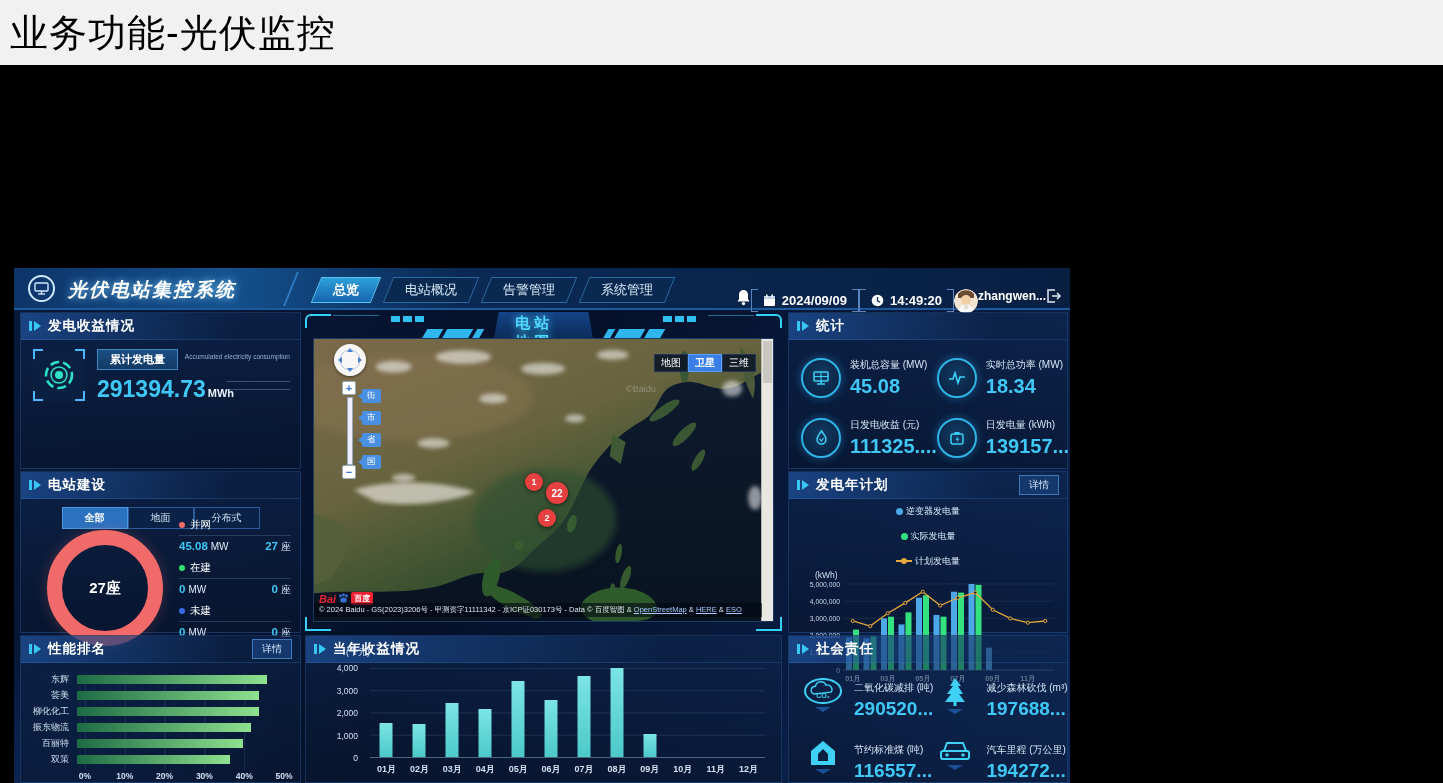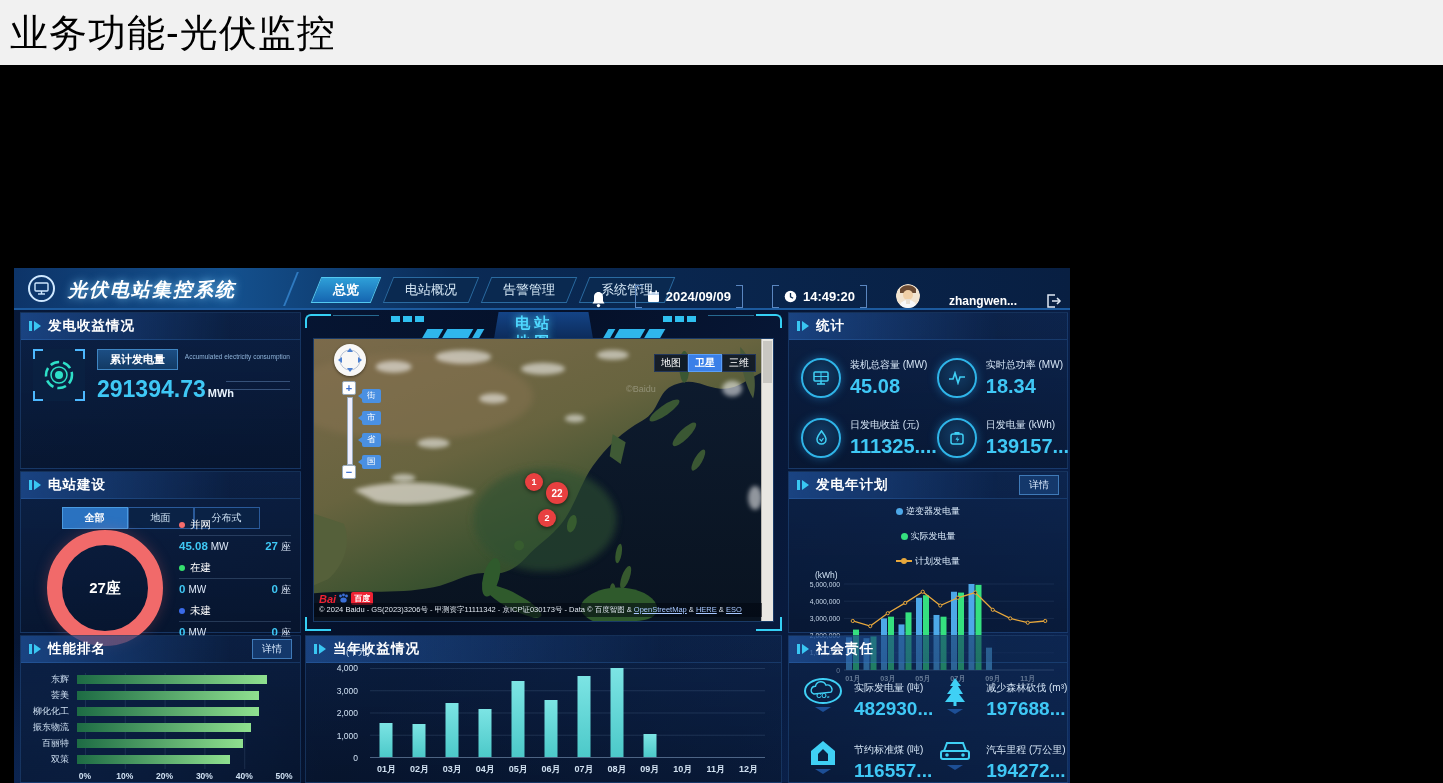--- a/index.html
+++ b/index.html
@@ -24,21 +24,21 @@
   .logo{position:absolute;left:14px;top:7px;width:27px;height:27px;border:2px solid #cfe8ff;border-radius:50%;
         display:flex;align-items:center;justify-content:center;box-sizing:border-box;}
   .app-title{position:absolute;left:54px;top:9px;font-size:19px;font-weight:bold;font-style:italic;color:#fff;
         letter-spacing:2px;text-shadow:0 0 8px rgba(130,210,255,.9);}
   .hd-slash{position:absolute;left:276px;top:4px;width:2px;height:34px;background:#2f7ac0;transform:skewX(-22deg);}
   .nav{position:absolute;left:302px;top:9px;display:flex;gap:12px;}
   .tab{height:24px;line-height:24px;padding:0 16px;transform:skewX(-22deg);background:#0a2950;
        border:1px solid #2a6aa0;color:#d7e9f7;font-size:13px;cursor:pointer;}
   .tab>span{display:block;transform:skewX(22deg);}
   .tab.active{background:linear-gradient(180deg,#2e9fd8,#1565b0);border-color:#54c8f0;color:#fff;font-weight:bold;}
-  .hd-right{position:absolute;right:8px;top:12px;display:flex;align-items:flex-end;gap:29px;height:28px;}
+  .hd-right{position:absolute;right:8px;top:21px;display:flex;align-items:flex-start;gap:0;height:28px;}
   .brk{position:relative;display:flex;align-items:center;gap:6px;padding:4px 12px;color:#fff;font-size:13px;font-weight:bold;}
   .brk::before,.brk::after{content:"";position:absolute;top:0;bottom:0;width:6px;border:1px solid #5a86c0;}
   .brk::before{left:0;border-right:none;}
   .brk::after{right:0;border-left:none;}
   .uname{color:#fff;font-size:12px;font-weight:bold;}
   .avatar{width:24px;height:24px;border-radius:50%;overflow:hidden;background:#2a3c5c;}
 
   
   .panel{position:absolute;background:linear-gradient(180deg,rgba(16,42,84,.50),rgba(8,22,46,.62));
          border:1px solid rgba(52,110,180,.30);box-sizing:border-box;}
@@ -750,22 +750,22 @@
       <div class="sitem">
         <span class="wicon">
           <svg width="40" height="28" viewBox="0 0 40 28">
               <ellipse cx="20" cy="14" rx="18" ry="12" fill="none" stroke="#3fd0f5" stroke-width="2"></ellipse>
               <path d="M11 17 a4 4 0 0 1 1.5 -7.8 a5.5 5.5 0 0 1 10.5 -1 a4.5 4.5 0 0 1 5 7 Z" fill="none" stroke="#3fd0f5" stroke-width="1.4"></path>
               <text x="20" y="21" text-anchor="middle" font-size="7" font-weight="bold" fill="#3fd0f5">CO₂</text>
             </svg>
           <span class="chev"></span>
         </span>
         <div>
-            <div class="slab">实际发电量 (吨)</div>
-            <div class="sval" style="font-size:19px">482930...</div>
+            <div class="slab">二氧化碳减排 (吨)</div>
+            <div class="sval" style="font-size:19px">290520...</div>
           </div>
       </div>
       <div class="sitem">
         <span class="wicon">
           <svg width="26" height="30" viewBox="0 0 26 30">
               <path d="M13 1 L19 9 h-3 L21 17 h-4 L23 25 H3 L9 17 H5 L11 9 h-3 Z" fill="#3fd0f5"></path>
               <rect x="11.5" y="25" width="3" height="4" fill="#3fd0f5"></rect>
             </svg>
           <span class="chev"></span>
         </span>

